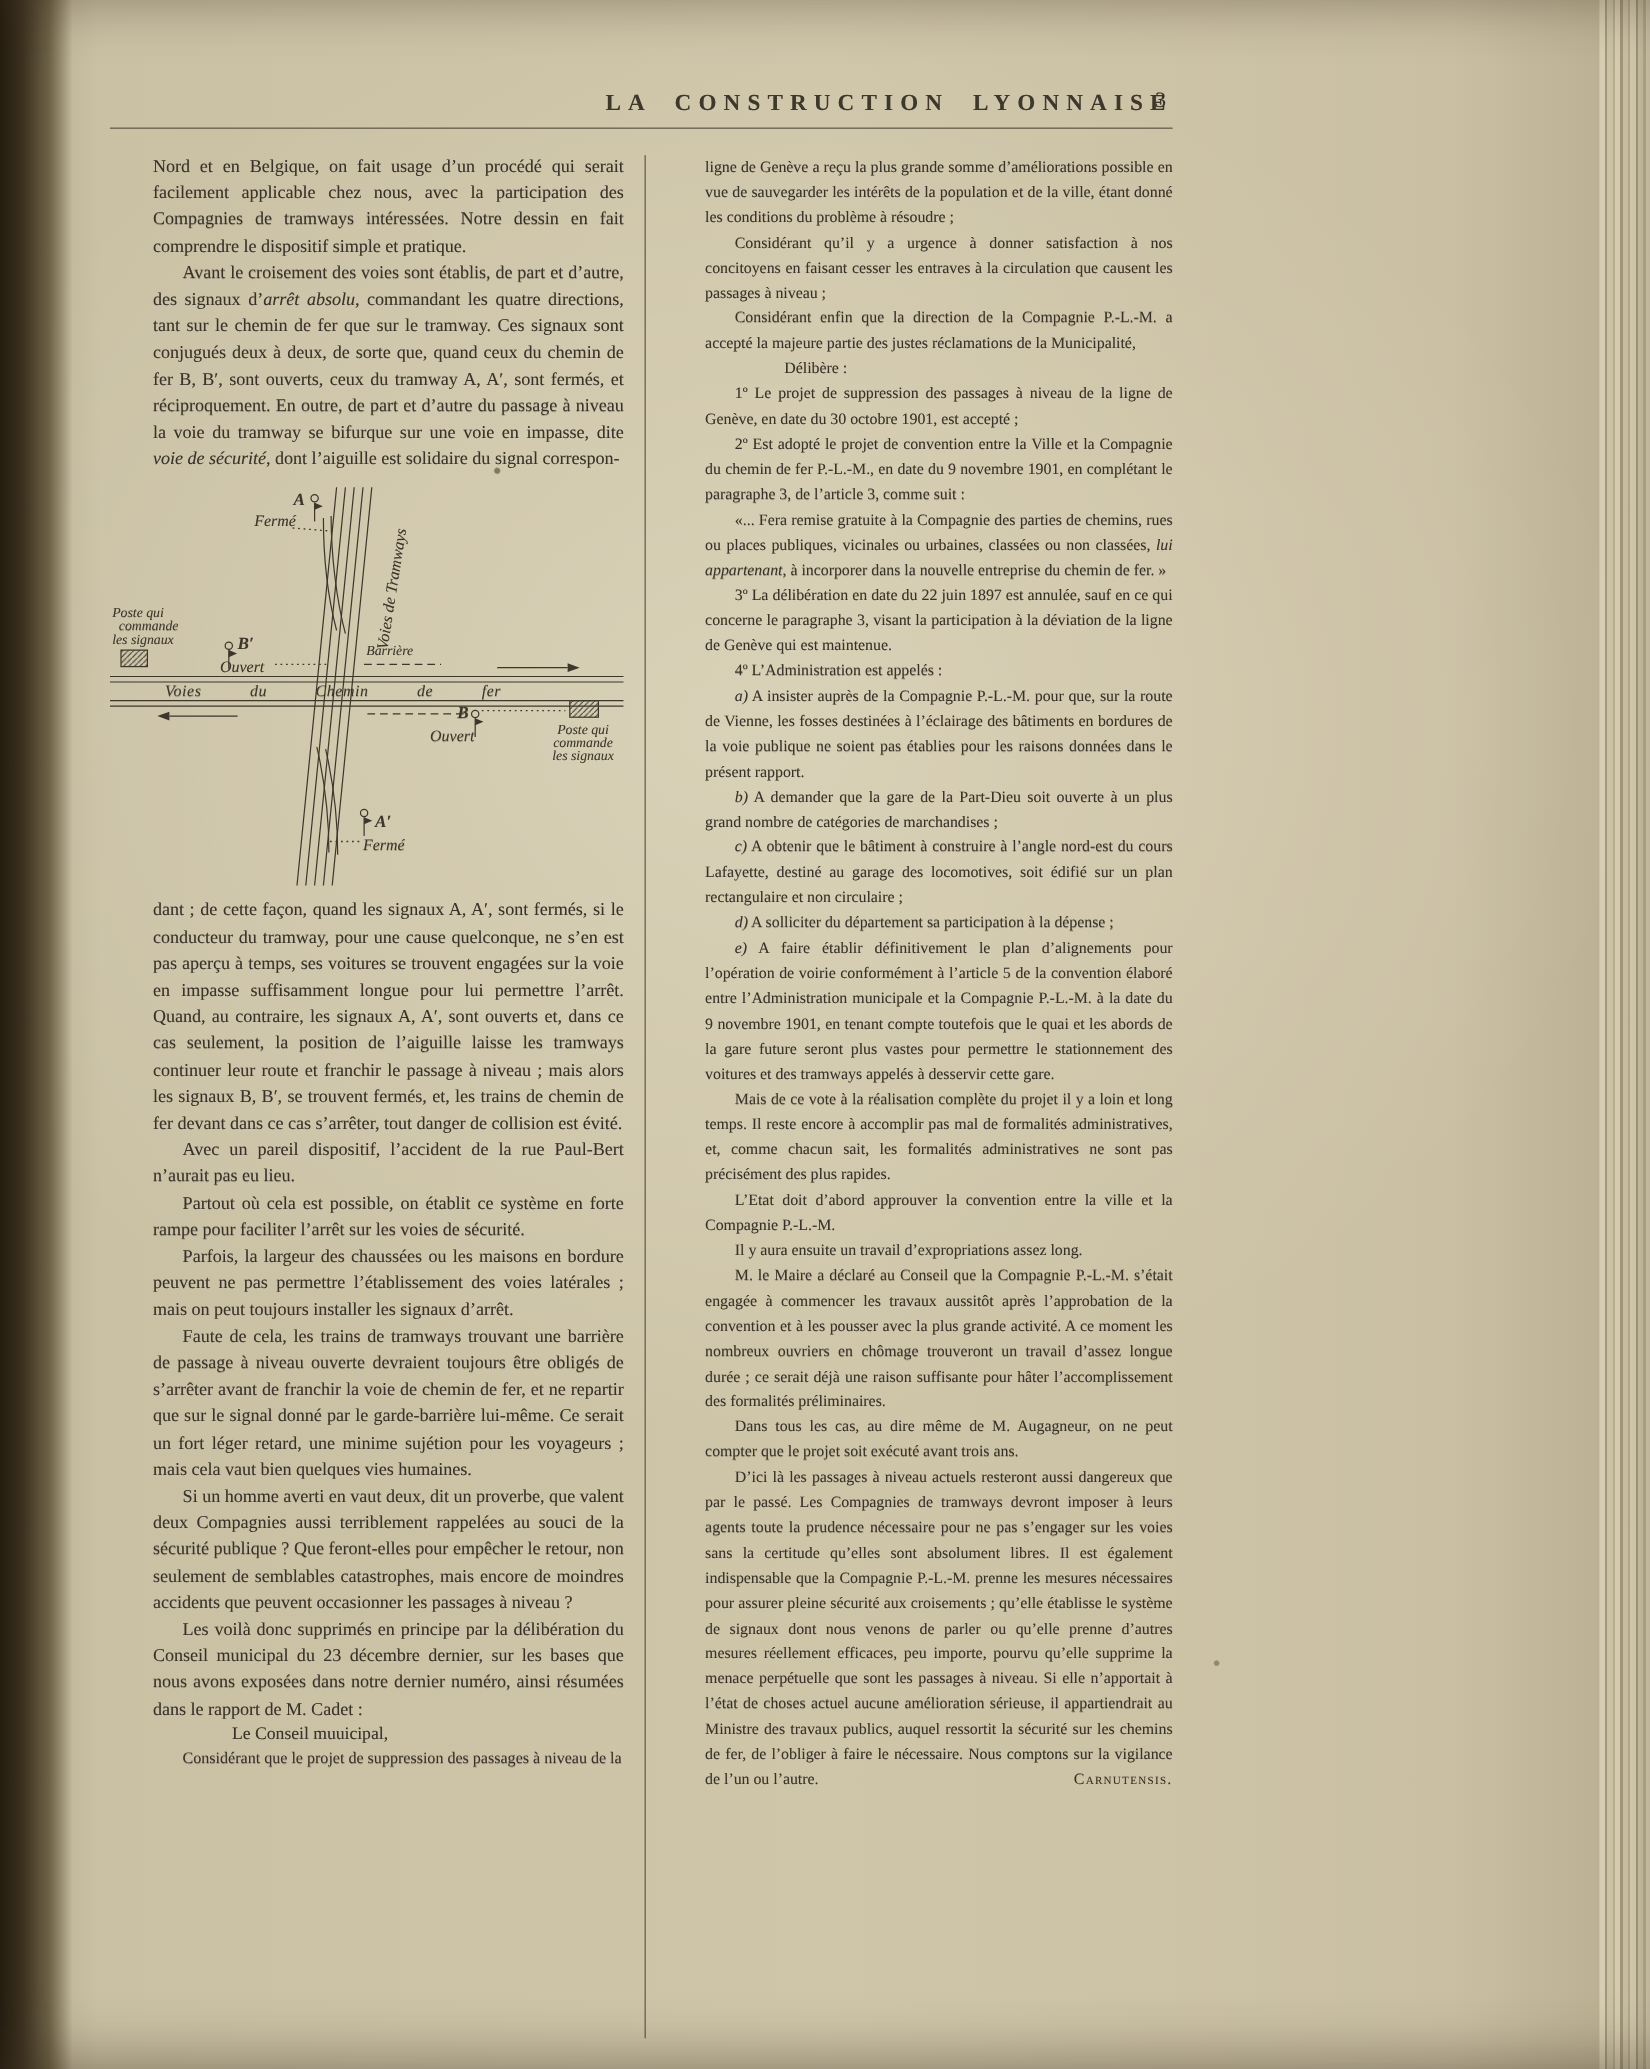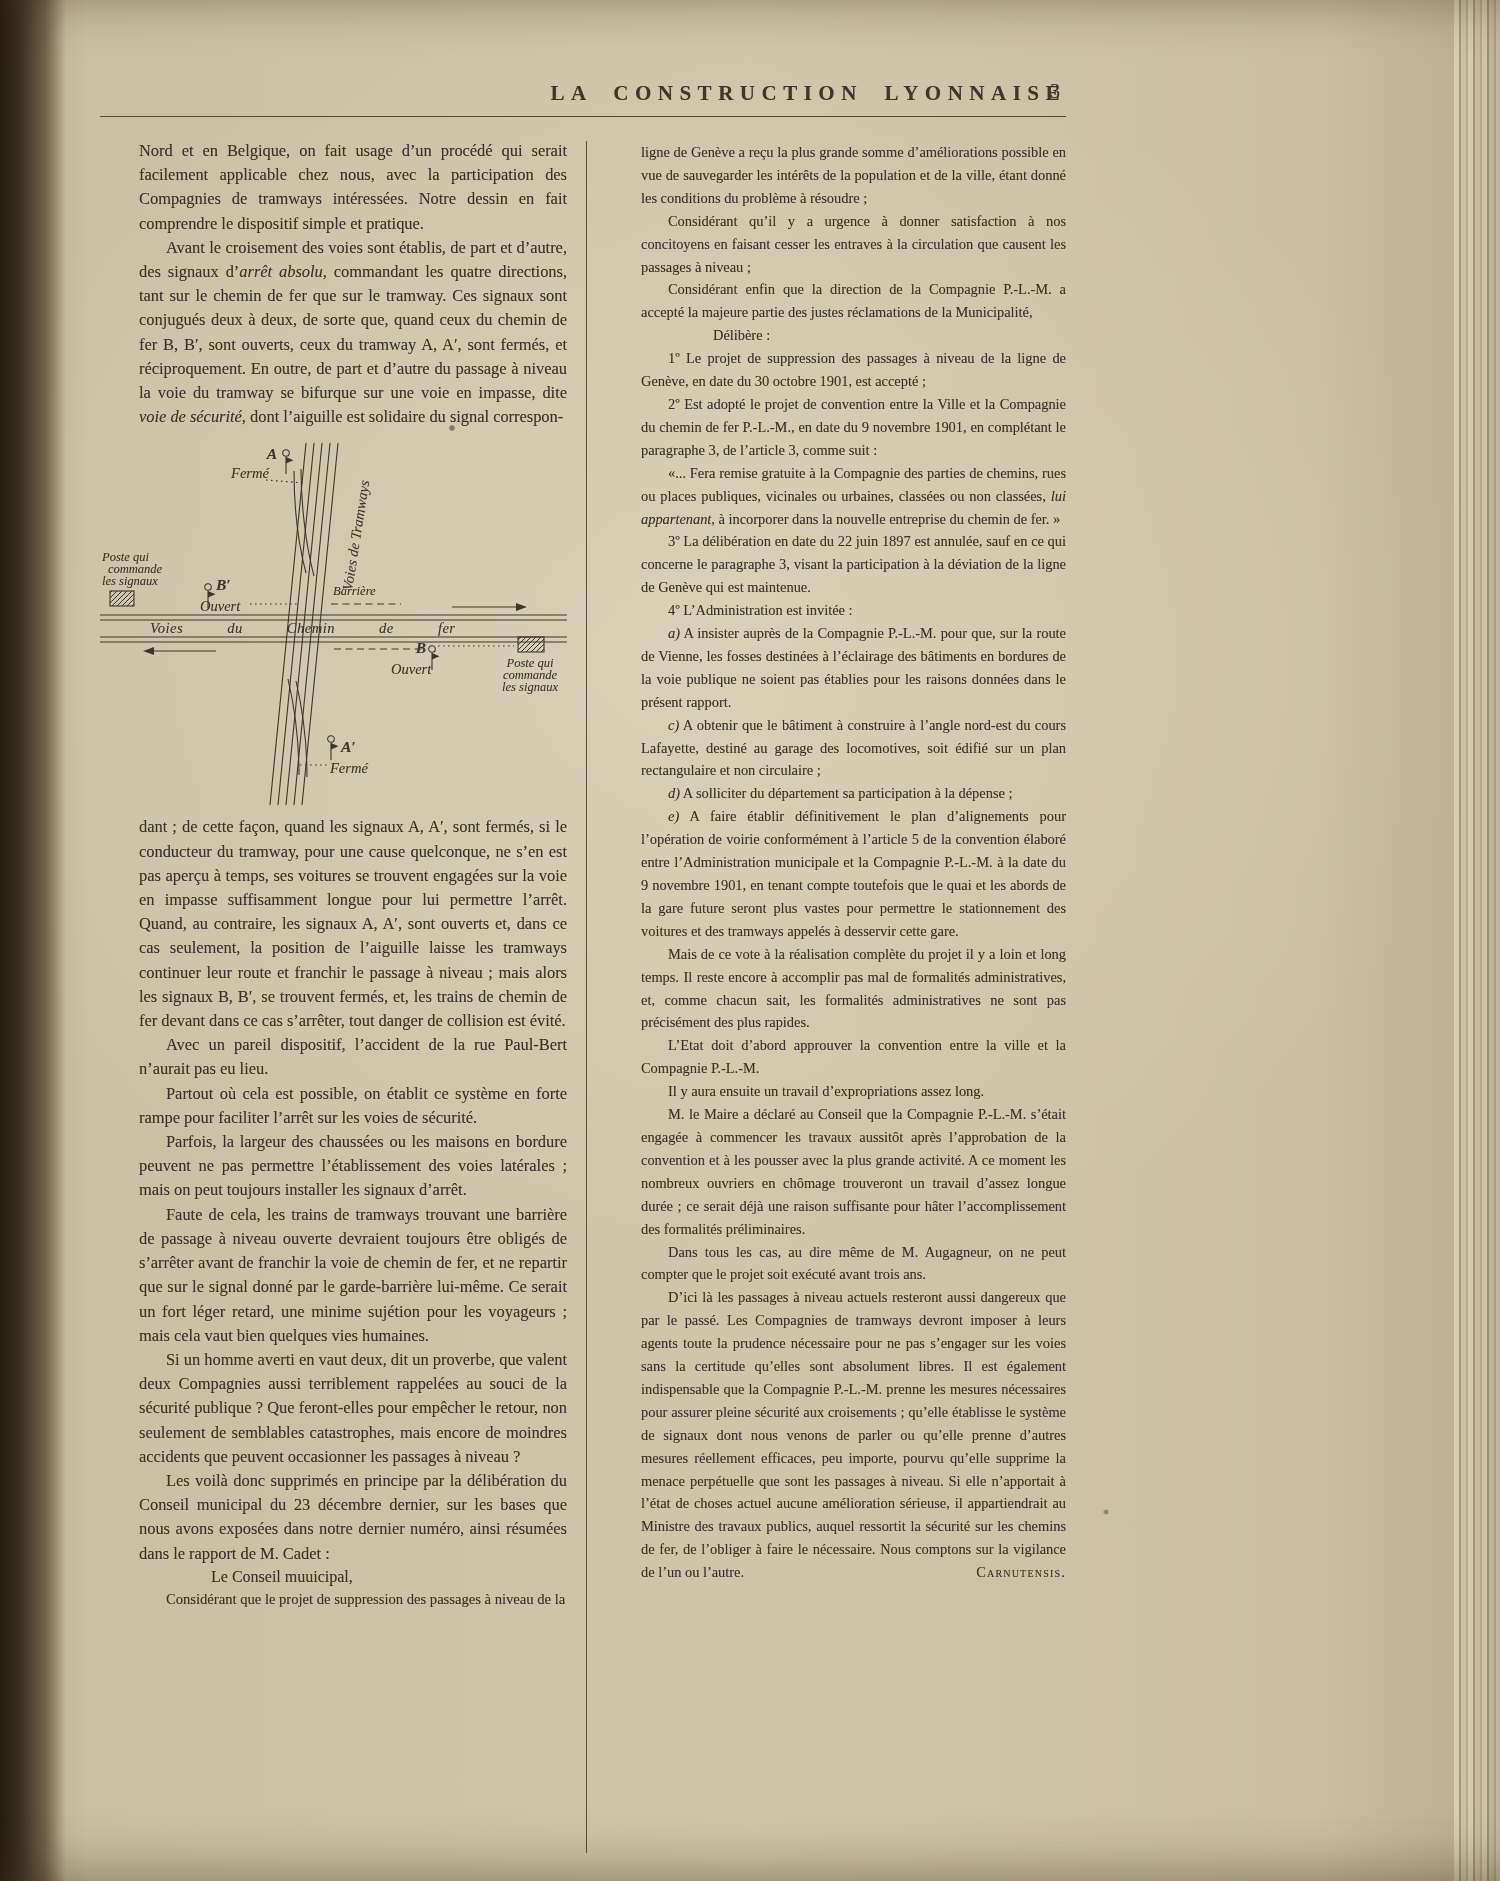--- a/index.html
+++ b/index.html
@@ -197,22 +197,23 @@
       <section class="col-right">
         <div>
             <p class="para flush"><span>ligne de Genève a reçu la plus grande somme d’améliorations possible en vue de sauvegarder les intérêts de la population et de la ville, étant donné les conditions du problème à résoudre ;</span></p>
             <p class="para indent"><span>Considérant qu’il y a urgence à donner satisfaction à nos concitoyens en faisant cesser les entraves à la circulation que causent les passages à niveau ;</span></p>
             <p class="para indent"><span>Considérant enfin que la direction de la Compagnie P.-L.-M. a accepté la majeure partie des justes réclamations de la Municipalité,</span></p>
             <p class="para indent-deep"><span>Délibère :</span></p>
             <p class="para indent"><span>1º Le projet de suppression des passages à niveau de la ligne de Genève, en date du 30 octobre 1901, est accepté ;</span></p>
             <p class="para indent"><span>2º Est adopté le projet de convention entre la Ville et la Compagnie du chemin de fer P.-L.-M., en date du 9 novembre 1901, en complétant le paragraphe 3, de l’article 3, comme suit :</span></p>
             <p class="para indent"><span>«... Fera remise gratuite à la Compagnie des parties de chemins, rues ou places publiques, vicinales ou urbaines, classées ou non classées, </span><i>lui appartenant</i><span>, à incorporer dans la nouvelle entreprise du chemin de fer. »</span></p>
             <p class="para indent"><span>3º La délibération en date du 22 juin 1897 est annulée, sauf en ce qui concerne le paragraphe 3, visant la participation à la déviation de la ligne de Genève qui est maintenue.</span></p>
-            <p class="para indent"><span>4º L’Administration est invitée :</span></p>
+            <p class="para indent"><span>4º L’Administration est appelés :</span></p>
             <p class="para indent"><i>a)</i><span> A insister auprès de la Compagnie P.-L.-M. pour que, sur la route de Vienne, les fosses destinées à l’éclairage des bâtiments en bordures de la voie publique ne soient pas établies pour les raisons données dans le présent rapport.</span></p>
+            <p class="para indent"><i>b)</i><span> A demander que la gare de la Part-Dieu soit ouverte à un plus grand nombre de catégories de marchandises ;</span></p>
             <p class="para indent"><i>c)</i><span> A obtenir que le bâtiment à construire à l’angle nord-est du cours Lafayette, destiné au garage des locomotives, soit édifié sur un plan rectangulaire et non circulaire ;</span></p>
             <p class="para indent"><i>d)</i><span> A solliciter du département sa participation à la dépense ;</span></p>
             <p class="para indent"><i>e)</i><span> A faire établir définitivement le plan d’alignements pour l’opération de voirie conformément à l’article 5 de la convention élaboré entre l’Administration municipale et la Compagnie P.-L.-M. à la date du 9 novembre 1901, en tenant compte toutefois que le quai et les abords de la gare future seront plus vastes pour permettre le stationnement des voitures et des tramways appelés à desservir cette gare.</span></p>
             <p class="para indent"><span>Mais de ce vote à la réalisation complète du projet il y a loin et long temps. Il reste encore à accomplir pas mal de formalités administratives, et, comme chacun sait, les formalités administratives ne sont pas précisément des plus rapides.</span></p>
             <p class="para indent"><span>L’Etat doit d’abord approuver la convention entre la ville et la Compagnie P.-L.-M.</span></p>
             <p class="para indent"><span>Il y aura ensuite un travail d’expropriations assez long.</span></p>
             <p class="para indent"><span>M. le Maire a déclaré au Conseil que la Compagnie P.-L.-M. s’était engagée à commencer les travaux aussitôt après l’approbation de la convention et à les pousser avec la plus grande activité. A ce moment les nombreux ouvriers en chômage trouveront un travail d’assez longue durée ; ce serait déjà une raison suffisante pour hâter l’accomplissement des formalités préliminaires.</span></p>
             <p class="para indent"><span>Dans tous les cas, au dire même de M. Augagneur, on ne peut compter que le projet soit exécuté avant trois ans.</span></p>
             <p class="para indent"><span>D’ici là les passages à niveau actuels resteront aussi dangereux que par le passé. Les Compagnies de tramways devront imposer à leurs agents toute la prudence nécessaire pour ne pas s’engager sur les voies sans la certitude qu’elles sont absolument libres. Il est également indispensable que la Compagnie P.-L.-M. prenne les mesures nécessaires pour assurer pleine sécurité aux croisements ; qu’elle établisse le système de signaux dont nous venons de parler ou qu’elle prenne d’autres mesures réellement efficaces, peu importe, pourvu qu’elle supprime la menace perpétuelle que sont les passages à niveau. Si elle n’apportait à l’état de choses actuel aucune amélioration sérieuse, il appartiendrait au Ministre des travaux publics, auquel ressortit la sécurité sur les chemins de fer, de l’obliger à faire le nécessaire. Nous comptons sur la vigilance de l’un ou l’autre.</span><span class="sig">Carnutensis.</span></p>
           </div>

